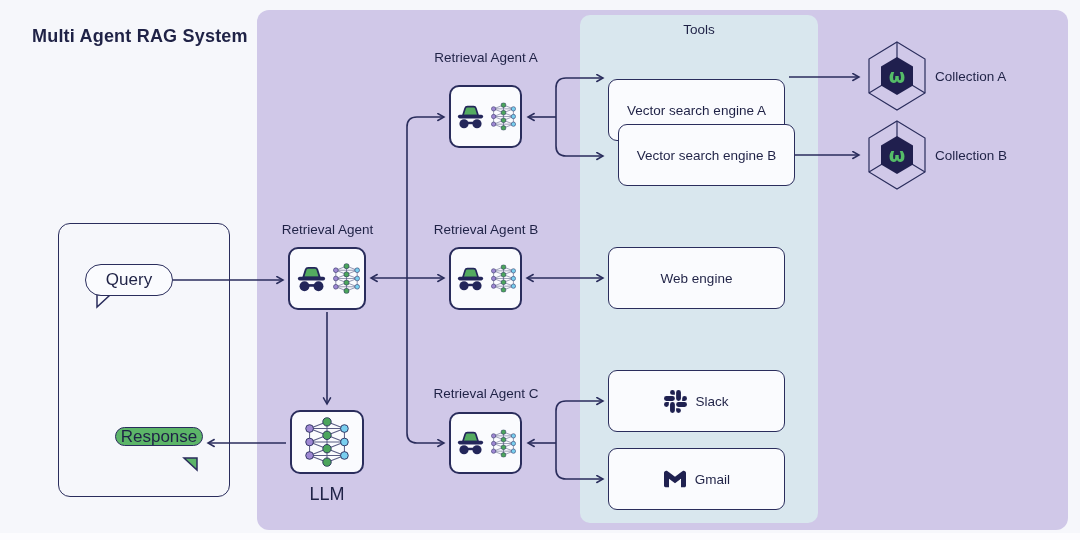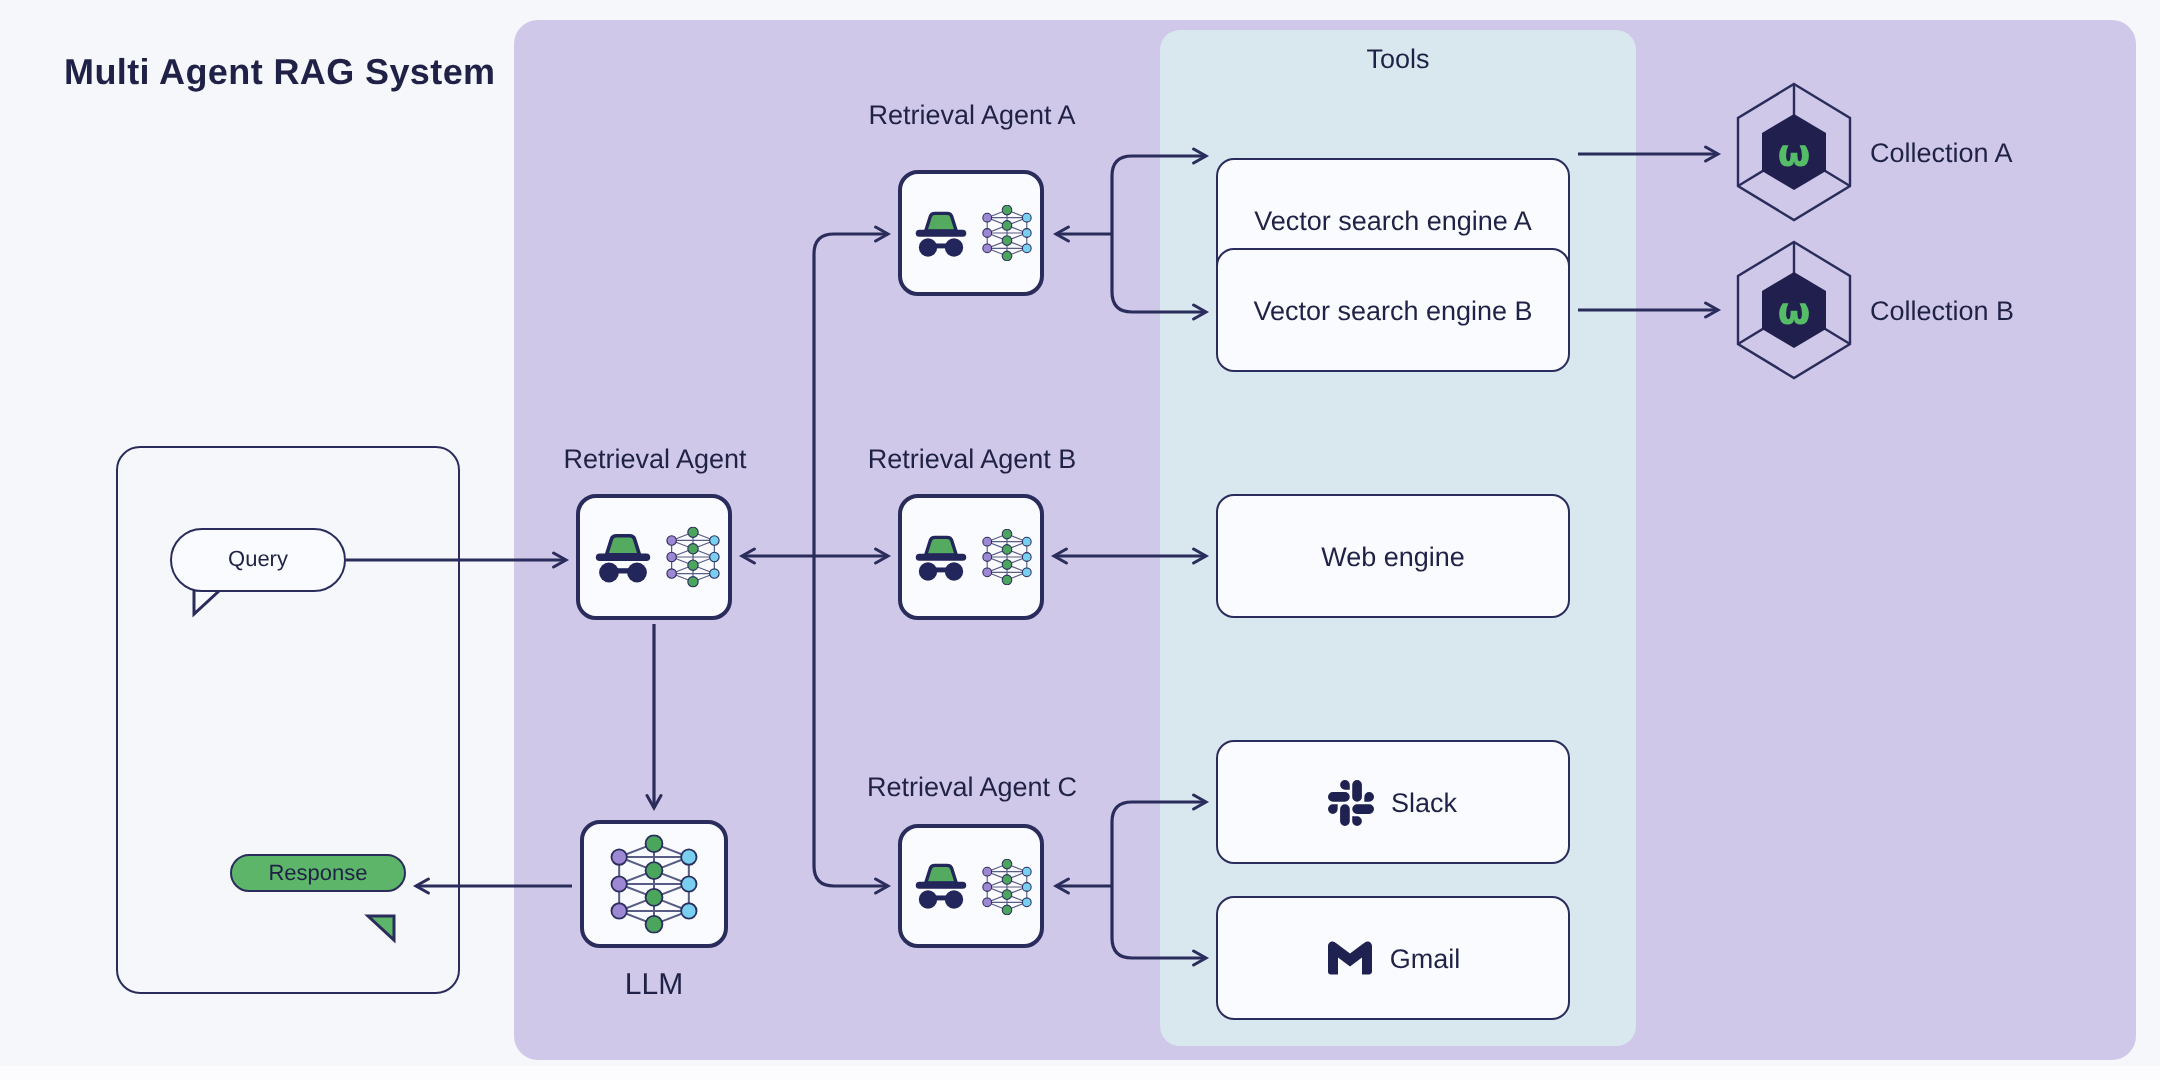--- a/index.html
+++ b/index.html
@@ -14,32 +14,32 @@
   .stage{position:absolute; inset:0; width:1080px; height:540px;}
   .panel{position:absolute; border-radius:12px;}
   #panel-agents{left:257px; top:10px; width:811px; height:520px; background:var(--panel-purple); z-index:0;}
   #panel-tools{left:580px; top:15px; width:238px; height:508px; background:var(--panel-blue); border-radius:10px; z-index:0;}
   #bottom-strip{position:absolute; left:0; top:533px; width:1080px; height:7px; background:#fcfcfe; z-index:0;}
   .title{position:absolute; left:32px; top:26px; font-size:18px; font-weight:600; letter-spacing:.2px; z-index:2;}
   .lbl{position:absolute; font-size:13.5px; text-align:center; z-index:2; color:var(--text);}
   .box{position:absolute; background:var(--box-bg); border:1.6px solid var(--line); border-radius:9px;
        display:flex; align-items:center; justify-content:center; gap:8px; font-size:13.5px; z-index:2;}
   .agent-box{border-width:2px; border-radius:10px; gap:5px;}
-  .bubble{border-radius:16px; font-size:11px;}
+  .bubble{border-radius:16px; font-size:17px;}
   #node-query{left:85px; top:264px; width:88px; height:32px;}
   #node-response{left:115px; top:427px; width:88px; height:19px; background:var(--green);}
   #container-user{position:absolute; left:58px; top:223px; width:172px; height:274px;
        border:1.6px solid var(--line); border-radius:12px; background:transparent; z-index:1;}
   #node-agent{left:288px; top:247px; width:78px; height:63px;}
   #node-llm{left:290px; top:410px; width:74px; height:64px;}
   #node-agent-a{left:449px; top:85px; width:73px; height:63px;}
   #node-agent-b{left:449px; top:247px; width:73px; height:63px;}
   #node-agent-c{left:449px; top:412px; width:73px; height:62px;}
   .tool-box{left:608px; width:177px; height:62px;}
-  #node-vector-a{top:46px;margin-top:33px;} #node-vector-b{top:124px;}
+  #node-vector-a{top:46px;margin-top:33px;} #node-vector-b{top:124px;margin-left:10px;}
   #node-web{top:247px;} #node-slack{top:370px;} #node-gmail{top:448px;}
   svg.overlay{position:absolute; inset:0; z-index:1; pointer-events:none;}
   .edge{stroke:var(--line); stroke-width:1.6; fill:none;}
   .hex-outline{stroke:var(--line); stroke-width:1.2; fill:none;}
   .hex-inner{fill:var(--hex-dark);}
   .hex-glyph{fill:var(--weaviate-green); font-size:19px; font-weight:bold; font-family:"DejaVu Sans",sans-serif; text-anchor:middle;}
   .tail-query{fill:var(--box-bg); stroke:var(--line); stroke-width:1.5;}
   .tail-response{fill:var(--green); stroke:var(--line); stroke-width:1.5;}
   .nn-edge{stroke:#3c406f; stroke-width:1.1; fill:none; opacity:.85;}
   .nn-mid{fill:var(--node-green); stroke:#2b2f5e; stroke-width:1;}
@@ -166,21 +166,21 @@
     <svg width="27" height="31" viewBox="0 0 48 54">
         <use href="#icon-nn"></use>
       </svg>
   </div>
 
   <div class="box agent-box" id="node-llm">
     <svg width="44" height="50" viewBox="0 0 48 54">
         <use href="#icon-nn"></use>
       </svg>
   </div>
-  <div class="lbl" style="left:290px; top:484px; width:74px; font-size:15px;">LLM</div>
+  <div class="lbl" style="left:290px; top:484px; width:74px; font-size:18px;">LLM</div>
 
   <div class="lbl" style="left:410px; top:50px; width:152px;">Retrieval Agent A</div>
   <div class="box agent-box" id="node-agent-a">
     <svg width="31" height="26" viewBox="0 0 40 34">
         <use href="#icon-agent"></use>
       </svg>
     <svg width="25" height="29" viewBox="0 0 48 54">
         <use href="#icon-nn"></use>
       </svg>
   </div>

